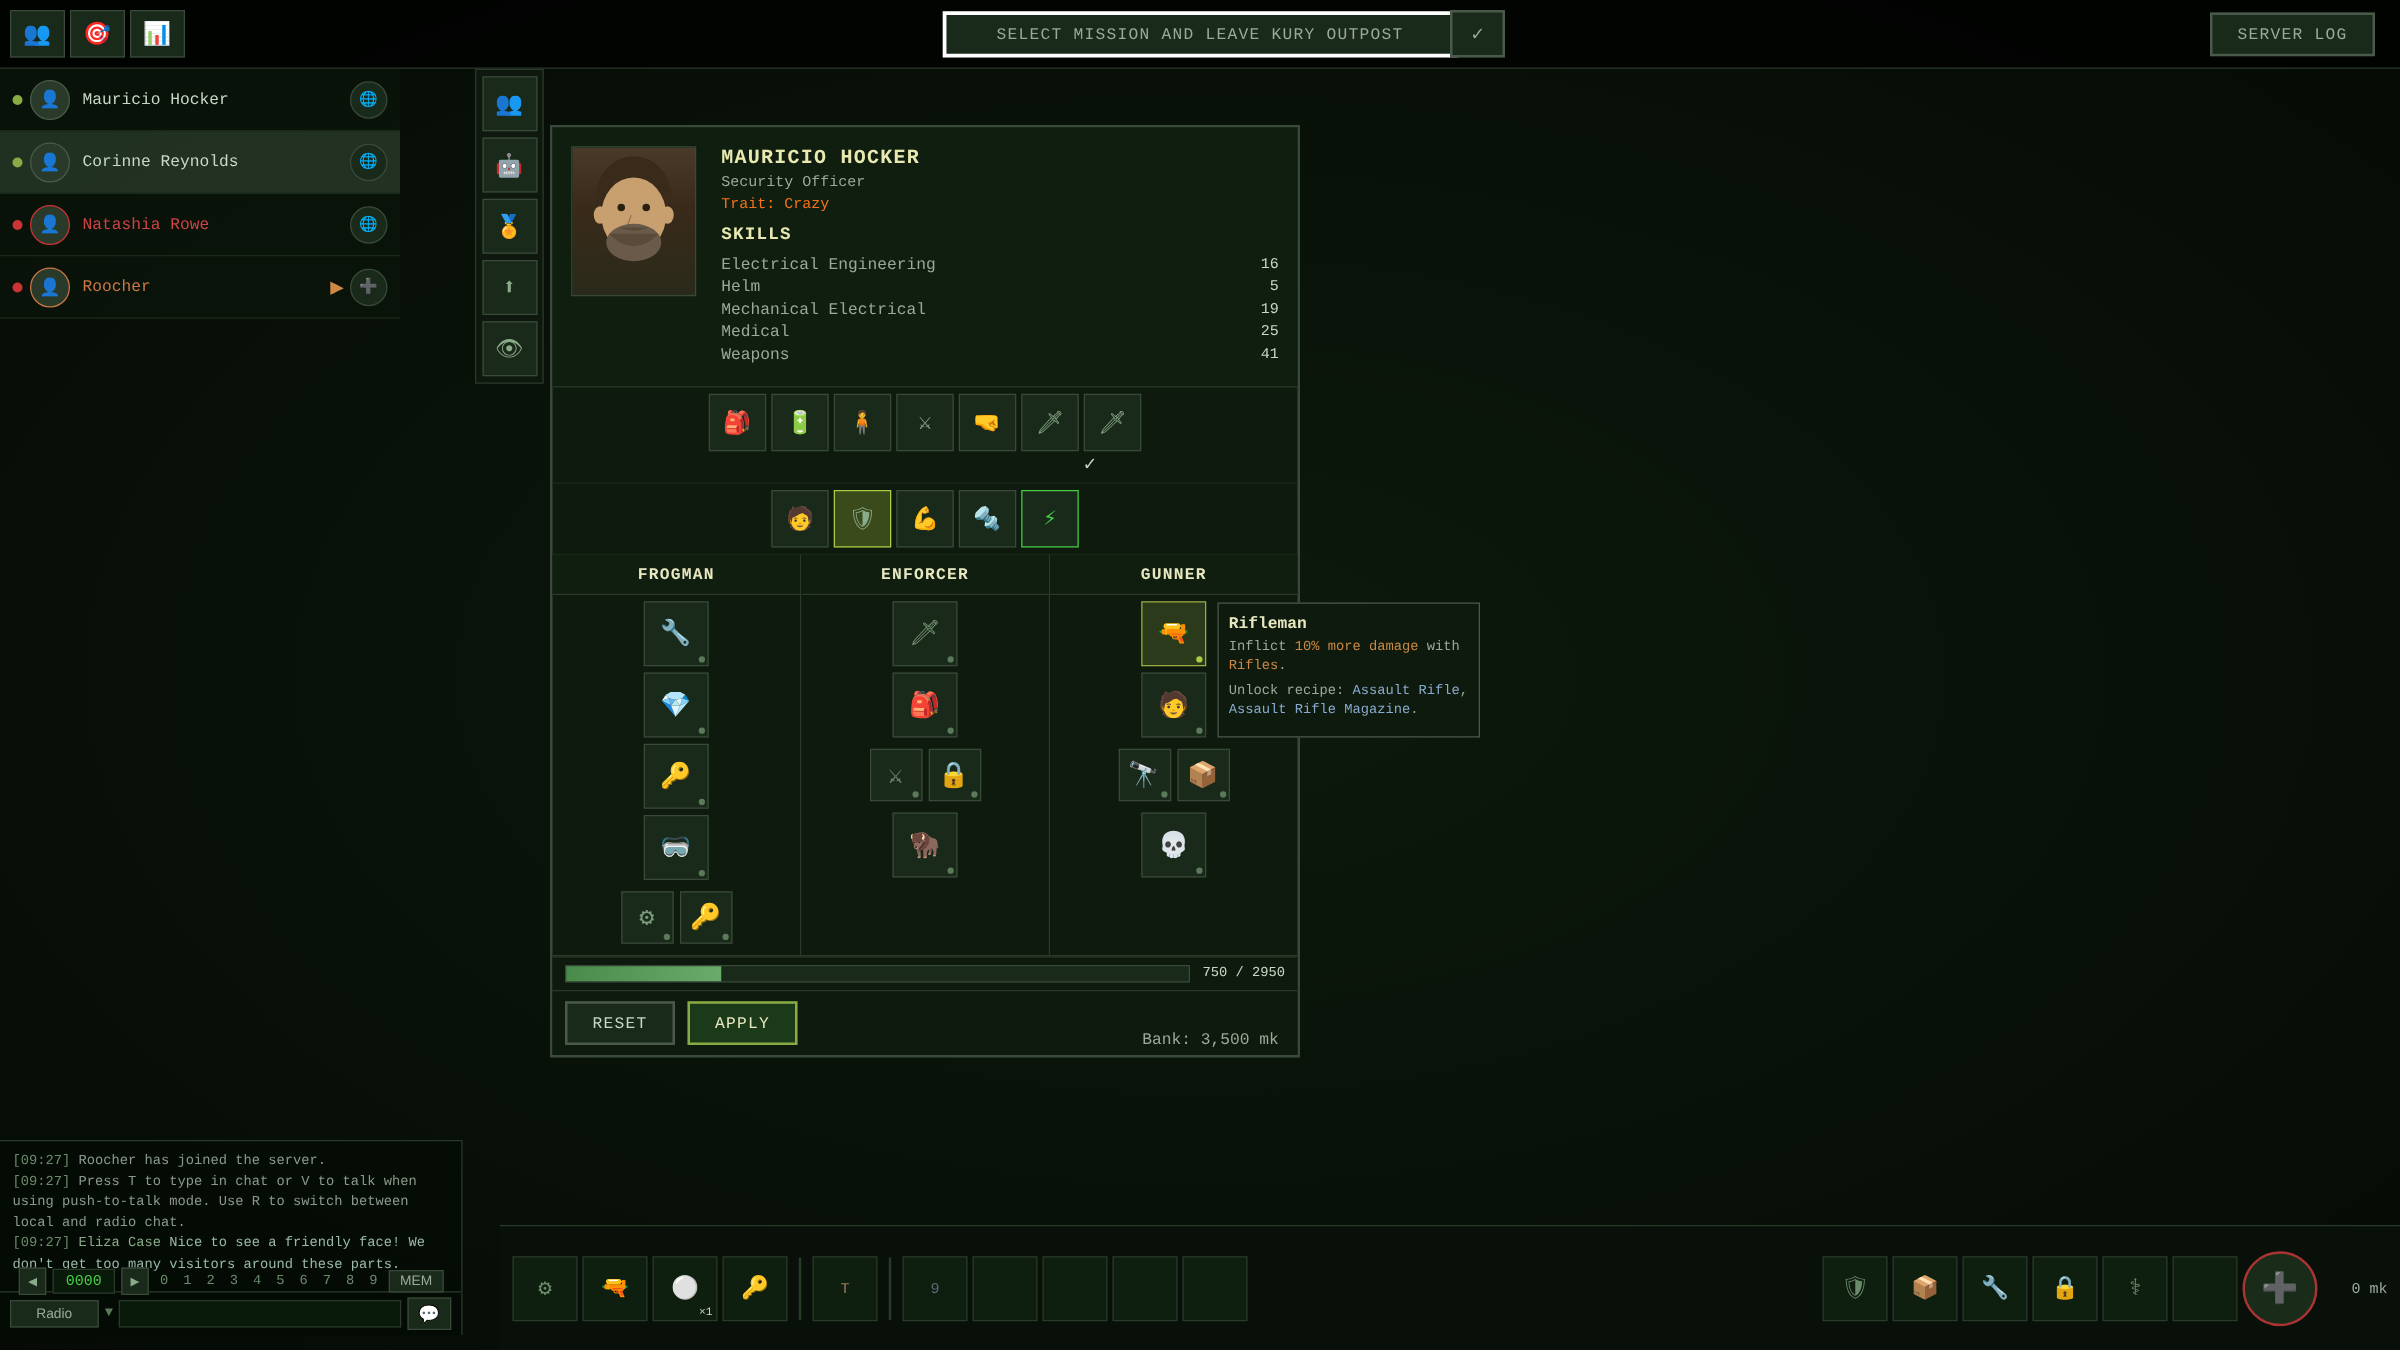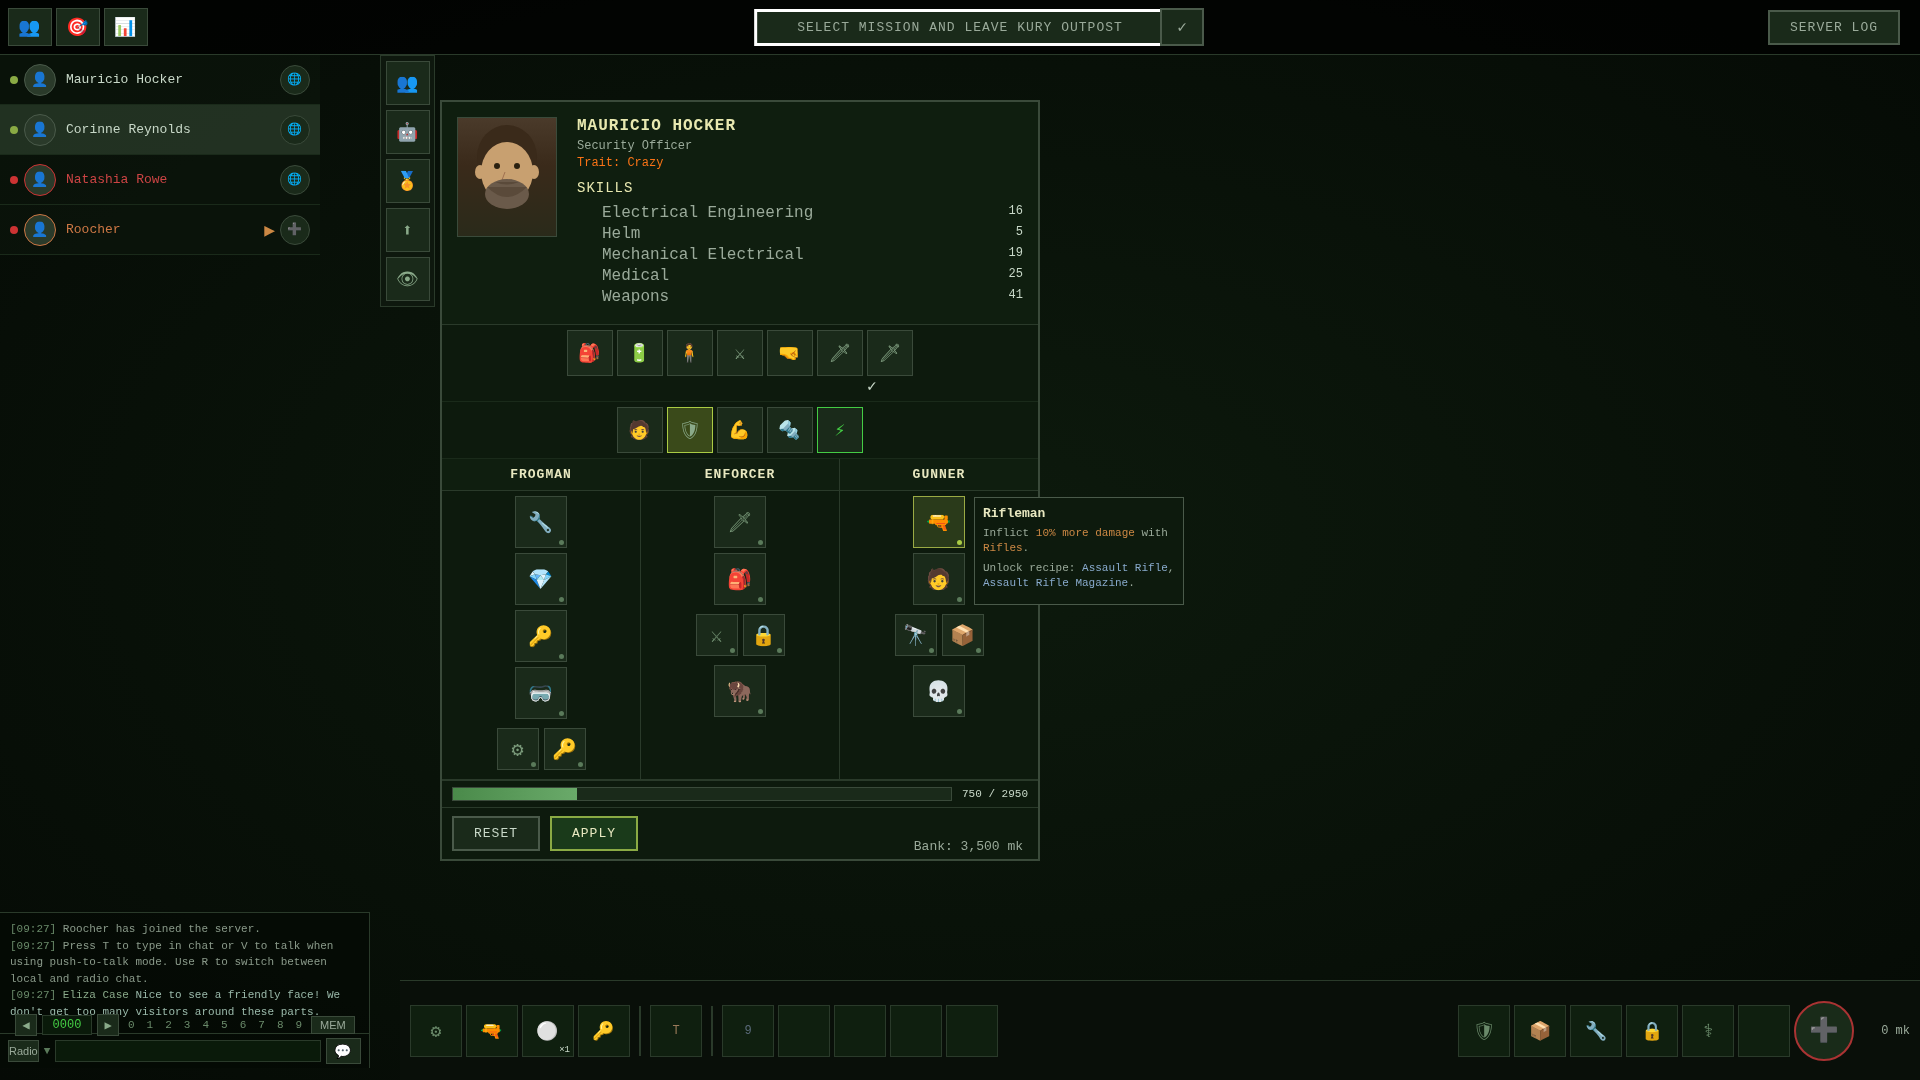--- a/index.html
+++ b/index.html
@@ -242,32 +242,32 @@
 
     .char-trait {
       color: #f97316;
       font-size: 12px;
       margin-bottom: 10px;
     }
 
     .skills-title {
       color: #e8e8b0;
       font-size: 14px;
-      font-weight: normal;
+      font-weight: bold;
       letter-spacing: 1px;
       margin-bottom: 8px;
     }
 
     .skill-row {
       display: flex;
       justify-content: space-between;
       margin-bottom: 3px;
     }
 
-    .skill-name { color: #9aaa9a; font-size: 16px; margin-left: 25px; }
+    .skill-name { color: #9aaa9a; font-size: 13px; }
     .skill-val { color: #c8d8c8; font-size: 12px; min-width: 30px; text-align: right; }
 
     .talent-icon {
       width: 46px; height: 46px;
       background: #1a2a1a;
       border: 1px solid #3a4a3a;
       display: flex;
       align-items: center;
       justify-content: center;
       cursor: pointer;
@@ -474,21 +474,21 @@
       align-items: center;
       border-top: 1px solid #2a3a2a;
       padding: 4px 8px;
       gap: 5px;
     }
 
     .chat-mode-btn {
       background: #1a2a1a;
       border: 1px solid #3a4a3a;
       color: #9aaa9a;
-      padding: 4px 0;
+      padding: 4px 20px;
       font-size: 11px;
       cursor: pointer;
     }
 
     .chat-input {
       flex: 1;
       background: #0a1a0a;
       border: 1px solid #2a3a2a;
       color: #c8d8c8;
       padding: 4px 8px;

